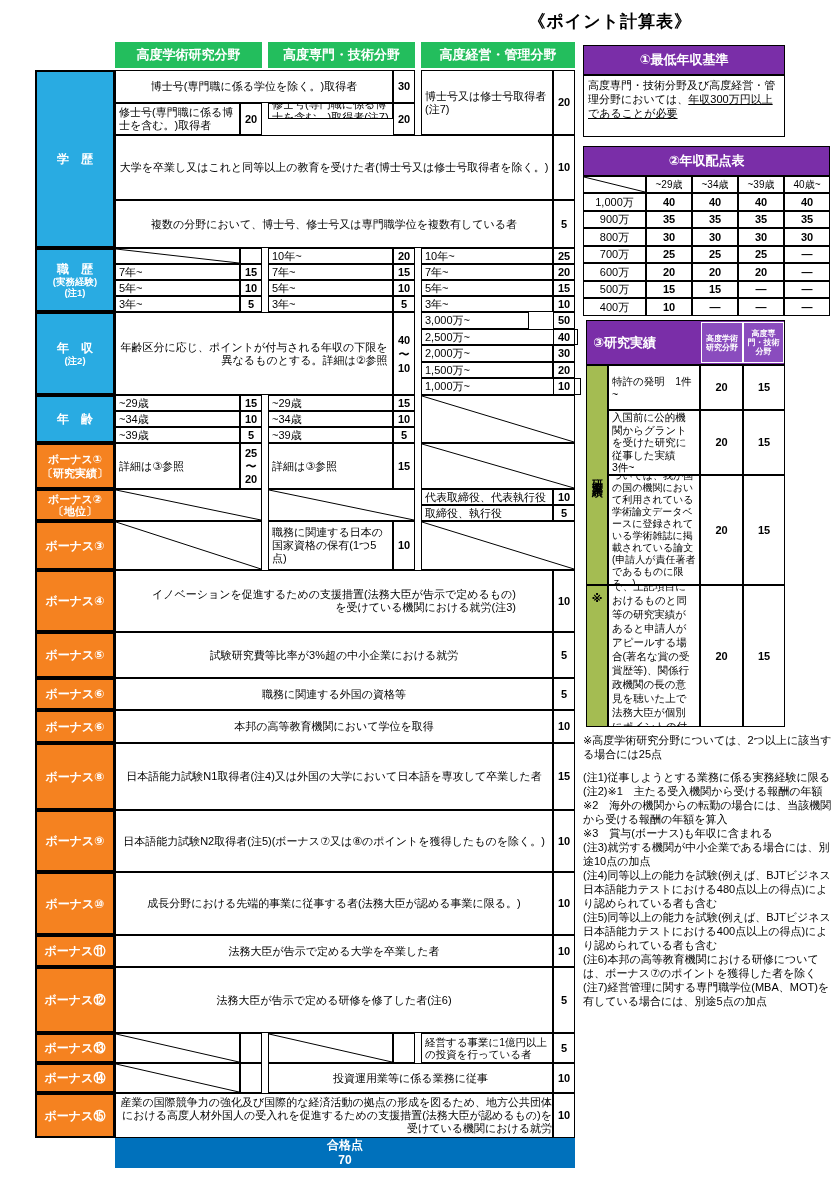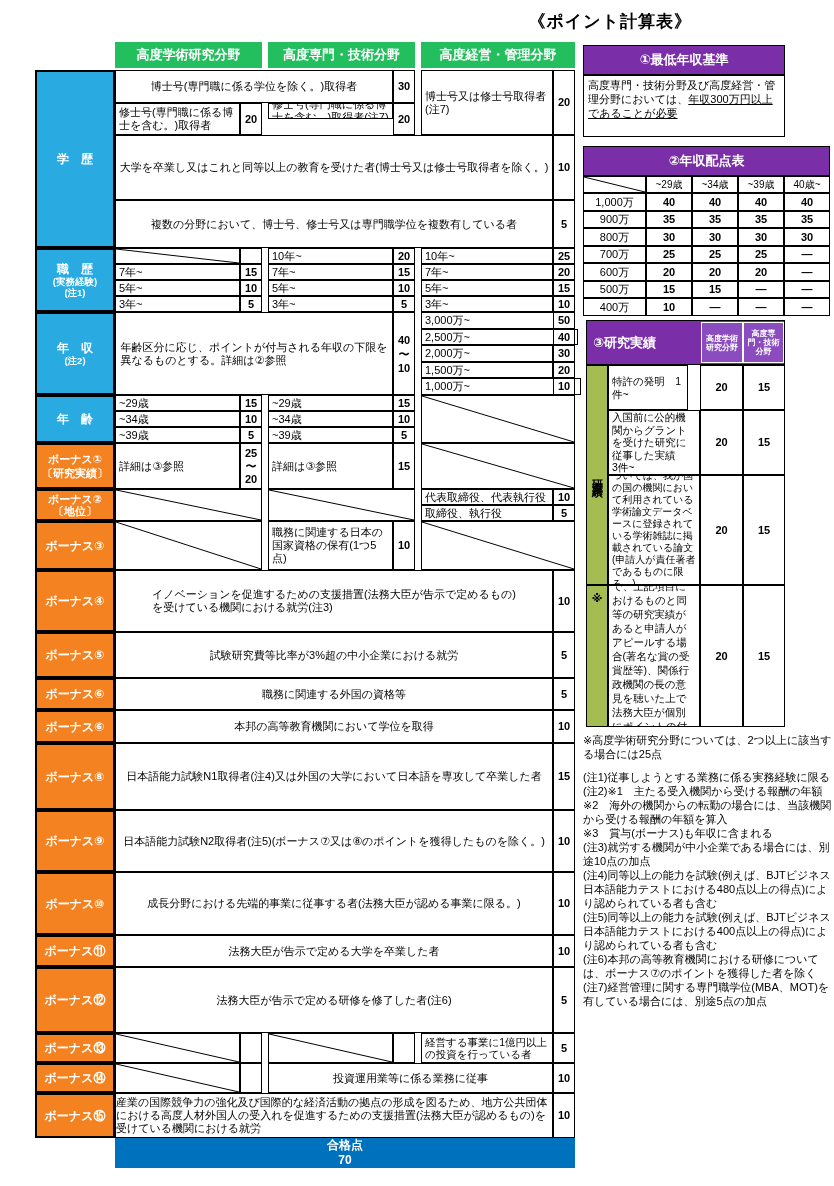--- a/index.html
+++ b/index.html
@@ -2,21 +2,21 @@
 <html><head>
 <meta charset="utf-8">
 <style>
   html,body{margin:0;padding:0;background:#fff;}
   #page{position:relative;width:834px;height:1186px;background:#fff;
         font-family:"Liberation Sans","DejaVu Sans",sans-serif;color:#000;}
   .title{position:absolute;left:0;top:10px;width:692px;text-align:right;
          font-size:17px;font-weight:bold;letter-spacing:1px;}
   .cell{position:absolute;box-sizing:border-box;border:1px solid #000;background:#fff;
         display:flex;align-items:center;font-size:11px;line-height:13px;overflow:hidden;}
-  .ctr{justify-content:center;text-align:left;}
+  .ctr{justify-content:center;text-align:right;}
   .lft{padding:1px 3px;text-align:left;}
   .pts{justify-content:center;text-align:center;font-weight:bold;}
   .pre{white-space:pre-line;}
   .sm{font-size:10.5px;line-height:12.5px;}
   .hdr{position:absolute;box-sizing:border-box;background:#23BE5D;color:#fff;font-weight:bold;
        display:flex;align-items:center;justify-content:center;font-size:13px;}
   .lbl{position:absolute;box-sizing:border-box;border:2px solid #000;color:#fff;font-weight:bold;
        display:flex;flex-direction:column;align-items:center;justify-content:center;
        text-align:center;font-size:12px;line-height:14px;}
   .lbl .sub{font-size:9.5px;line-height:11px;white-space:pre-line;}
@@ -153,21 +153,21 @@
   <div class="cell lft" style="left:421px;top:280px;width:132px;height:16px">5年~</div>
   <div class="cell pts" style="left:553px;top:280px;width:22px;height:16px">15</div>
   <div class="cell lft" style="left:421px;top:296px;width:132px;height:16px">3年~</div>
   <div class="cell pts" style="left:553px;top:296px;width:22px;height:16px">10</div>
 
   <div class="cell ctr pre" style="left:115px;top:312px;width:278px;height:83px">年齢区分に応じ、ポイントが付与される年収の下限を
 異なるものとする。詳細は②参照</div>
   <div class="cell pts pre" style="left:393px;top:312px;width:22px;height:83px;line-height:14px">40
 〜
 10</div>
-  <div class="cell lft" style="left:421px;top:312px;width:144px;height:17px">3,000万~</div>
+  <div class="cell lft" style="left:421px;top:312px;width:108px;height:17px">3,000万~</div>
   <div class="cell pts" style="left:553px;top:312px;width:22px;height:17px">50</div>
   <div class="cell lft" style="left:421px;top:329px;width:157px;height:16px">2,500万~</div>
   <div class="cell pts" style="left:553px;top:329px;width:22px;height:16px">40</div>
   <div class="cell lft" style="left:421px;top:345px;width:132px;height:17px">2,000万~</div>
   <div class="cell pts" style="left:553px;top:345px;width:22px;height:17px">30</div>
   <div class="cell lft" style="left:421px;top:362px;width:132px;height:16px">1,500万~</div>
   <div class="cell pts" style="left:553px;top:362px;width:22px;height:16px">20</div>
   <div class="cell lft" style="left:421px;top:378px;width:160px;height:17px">1,000万~</div>
   <div class="cell pts" style="left:553px;top:378px;width:22px;height:17px">10</div>
 
@@ -341,21 +341,21 @@
 
   <div class="purple-hdr" style="left:586px;top:320px;width:199px;height:45px;justify-content:flex-start;padding-left:6px">③研究実績</div>
   <div class="sub-hd" style="left:701px;top:322px;width:42px;height:41px">高度学術研究分野</div>
   <div class="sub-hd" style="left:743px;top:322px;width:41px;height:41px">高度専門・技術分野</div>
 
   <div class="cell olive" style="left:586px;top:365px;width:22px;height:220px">
       <span class="vtext">研究実績</span>
     </div>
   <div class="cell olive" style="left:586px;top:585px;width:22px;height:142px;align-items:flex-start;padding-top:6px;font-weight:bold">※</div>
 
-  <div class="cell lft sm" style="left:608px;top:365px;width:80px;height:45px">特許の発明　1件~</div>
+  <div class="cell lft sm" style="left:608px;top:365px;width:92px;height:45px">特許の発明　1件~</div>
   <div class="cell pts" style="left:700px;top:365px;width:43px;height:45px">20</div>
   <div class="cell pts" style="left:743px;top:365px;width:42px;height:45px">15</div>
 
   <div class="cell lft sm pre" style="left:608px;top:410px;width:92px;height:65px">入国前に公的機関からグラントを受けた研究に従事した実績
 3件~</div>
   <div class="cell pts" style="left:700px;top:410px;width:43px;height:65px">20</div>
   <div class="cell pts" style="left:743px;top:410px;width:42px;height:65px">15</div>
 
   <div class="cell lft pre" style="left:608px;top:475px;width:92px;height:110px;font-size:10px;line-height:12px">研究論文の実績については、我が国の国の機関において利用されている学術論文データベースに登録されている学術雑誌に掲載されている論文(申請人が責任著者であるものに限る。)
 3本~</div>

